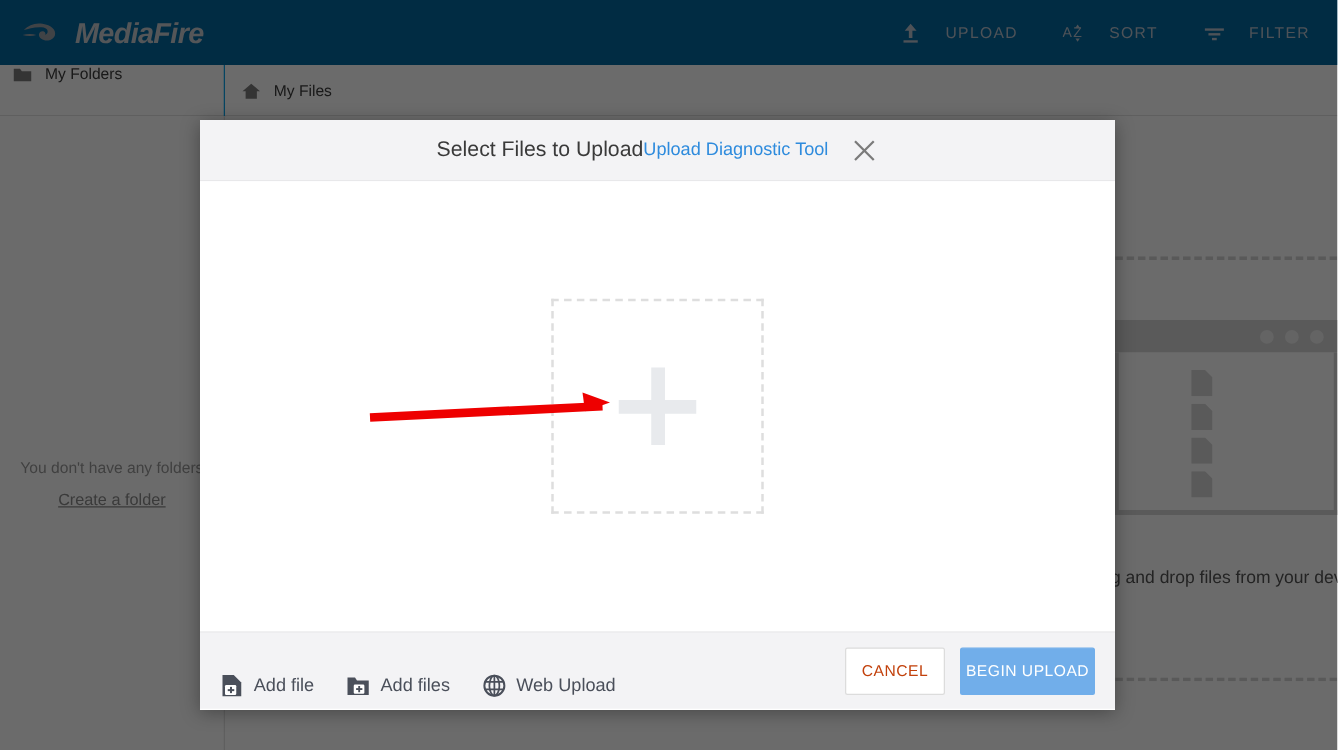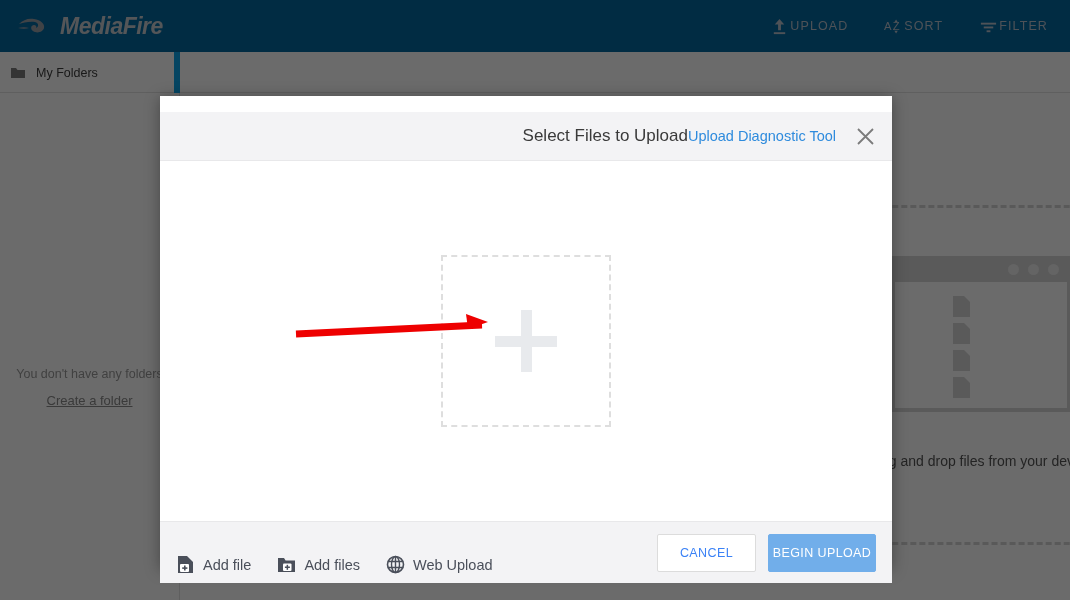--- a/index.html
+++ b/index.html
@@ -21,34 +21,34 @@
     display: flex; align-items: center; justify-content: space-between;
   }
   .brand { display: flex; align-items: center; gap: 8px; padding-left: 18px; }
   .brand-logo { width: 34px; height: 22px; display: block; }
   .brand-name {
     font-size: 23px; font-weight: bold; font-style: italic;
     color: #c9ccd1; letter-spacing: -0.5px;
   }
   .topnav { display: flex; align-items: center; gap: 36px; padding-right: 22px; }
   .topnav-item {
-    display: flex; align-items: center; gap: 1px;
+    display: flex; align-items: center; gap: 18px;
     color: #b9c3cf; font-size: 12.5px; letter-spacing: 1.1px;
     cursor: pointer;
   }
   .topnav-icon { width: 19px; height: 19px; display: block; }
 
   .subbar {
     position: absolute; left: 0; top: 52px; width: 1070px; height: 41px;
     background: #ffffff; border-bottom: 1px solid #e2e2e2;
   }
   .subbar-left {
     position: absolute; left: 0; top: 0; width: 180px; height: 41px;
-    display: flex; align-items: center; gap: 10px; padding-left: 10px;
-    border-right: 6px solid #0ea5e9;
+    display: flex; align-items: flex-start; gap: 10px; padding-left: 10px;
+    border-right: 1px solid #0ea5e9;
   }
   .subbar-right {
     position: absolute; left: 181px; top: 0; height: 41px;
     display: flex; align-items: center; gap: 10px; padding-left: 12px;
   }
   .crumb-label { font-size: 12.5px; color: #3c3c3c; }
   .crumb-icon { width: 16px; height: 16px; display: block; }
 
   .sidebar {
     position: absolute; left: 0; top: 93px; width: 180px; bottom: 0;
@@ -91,23 +91,22 @@
   
   .overlay { position: absolute; inset: 0; background: rgba(0,0,0,0.58); }
 
   
   .modal {
     position: absolute; left: 160px; top: 96px; width: 732px; height: 472px;
     background: #ffffff; box-shadow: 0 2px 14px rgba(0,0,0,0.35);
   }
   .modal-header {
     height: 49px; background: #f3f3f5; border-bottom: 1px solid #e8e8ea;
-    display: flex; align-items: center; justify-content: flex-end;
+    display: flex; align-items: center; justify-content: center;
     padding: 0 14px 0 16px;
-    margin-top: 16px;
   }
   .modal-title { font-size: 17px; color: #3a3a3a; }
   .modal-header-right { display: flex; align-items: center; gap: 16px; }
   .diag-link { font-size: 14.5px; color: #2e8bdd; cursor: pointer; }
   .close-btn {
     width: 26px; height: 26px; display: flex; align-items: center; justify-content: center;
     cursor: pointer;
   }
 
   .modal-body {
@@ -139,21 +138,21 @@
     font-size: 14.5px; color: #4a4f5a; cursor: pointer;
   }
   .footer-icon { width: 19px; height: 19px; display: block; }
   .footer-buttons { display: flex; align-items: center; gap: 12px; }
   .btn {
     height: 38px; display: flex; align-items: center; justify-content: center;
     font-size: 12.5px; letter-spacing: 0.4px; cursor: pointer;
     border-radius: 2px;
   }
   .btn-cancel {
-    width: 99px; background: #ffffff; border: 1px solid #dcdcdc; color: #3b82f6;
+    width: 80px; background: #ffffff; border: 1px solid #dcdcdc; color: #c2410c;
   }
   .btn-primary {
     width: 108px; background: #71aeea; border: 1px solid #71aeea; color: #ffffff;
   }
 </style>
 </head>
 <body>
 
 <div id="app">
 
@@ -194,20 +193,26 @@
         </div>
       </div>
     </div>
 
     <div class="subbar">
       <div class="subbar-left">
         <svg class="crumb-icon" viewBox="0 0 16 16">
           <path d="M1 3 H6 L7.5 5 H15 V13 H1 Z" fill="#7d7d7d"></path>
         </svg>
         <span class="crumb-label">My Folders</span>
+      </div>
+      <div class="subbar-right">
+        <svg class="crumb-icon" viewBox="0 0 16 16">
+          <path d="M8 2 L15 8 H12.5 V14 H3.5 V8 H1 Z" fill="#7d7d7d"></path>
+        </svg>
+        <span class="crumb-label">My Files</span>
       </div>
     </div>
 
     <div class="sidebar">
       <div class="sidebar-empty">
         <div class="sidebar-empty-text">You don't have any folders</div>
         <span class="sidebar-empty-link">Create a folder</span>
       </div>
     </div>
 

